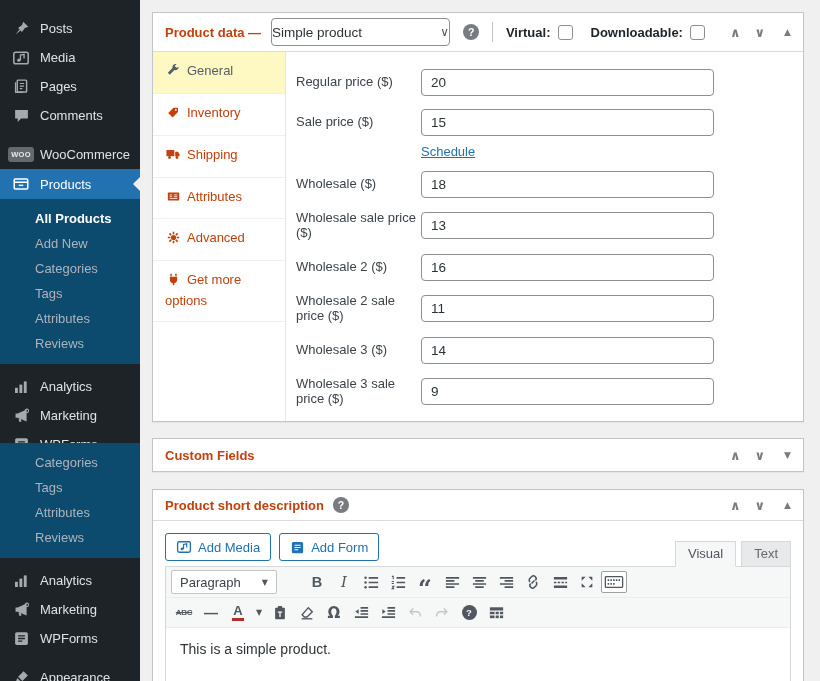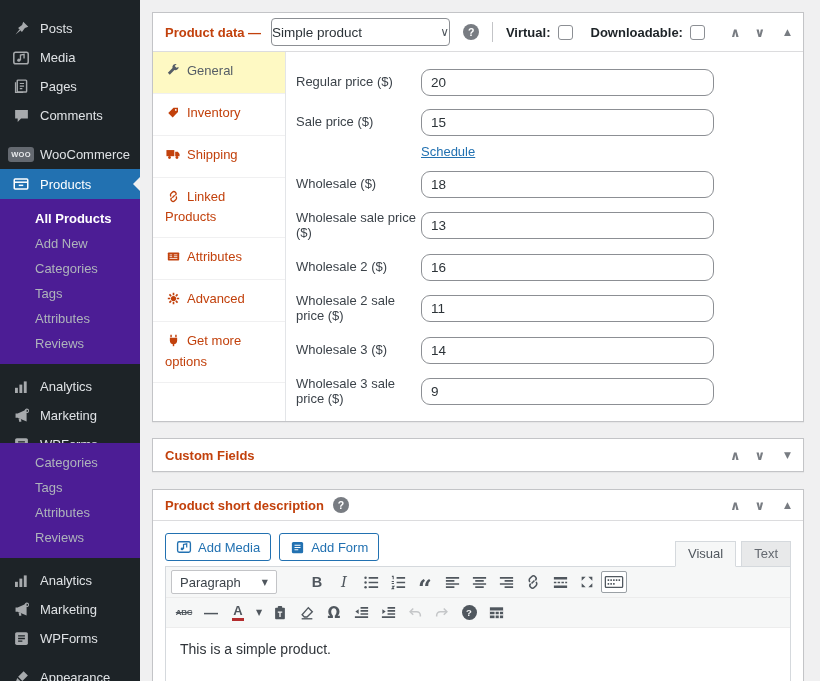--- a/index.html
+++ b/index.html
@@ -10,21 +10,21 @@
   
   #sidebar { position:absolute; left:0; top:0; width:140px; height:700px; background:#1d2327; padding-top:14px; }
   .mi { display:flex; align-items:center; height:29px; padding-left:11px; gap:9px; color:#dfe2e5; font-size:13px; position:relative; cursor:pointer; }
   .mi .ic { width:20px; height:20px; color:#a7aaad; display:flex; align-items:center; justify-content:center; flex-shrink:0; }
   .mi.active { background:#2271b1; color:#fff; height:30px; }
   .mi.active .ic { color:#fff; }
   .mi.clip { height:13px; overflow:hidden; align-items:flex-start; }
   .mi.clip .inner { display:flex; align-items:center; gap:9px; height:29px; }
   .notch { position:absolute; right:0; top:50%; transform:translateY(-50%); width:0; height:0;
            border-top:7px solid transparent; border-bottom:7px solid transparent; border-right:7px solid #f0f0f1; }
-  .sub { background:#4c1d95; padding:7px 0 8px; }
+  .sub { background:#0c4a6e; padding:7px 0 8px; }
   .smi { padding:5px 0 5px 35px; font-size:13px; color:#aeb4bb; cursor:pointer; }
   .smi.current { color:#fff; font-weight:700; }
   .sgap { height:8px; } .sgap2 { height:10px; }
   .woobadge { background:#646970; color:#e8eaec; font-size:7.5px; font-weight:700; border-radius:3px; padding:3px 3px; letter-spacing:.3px; }
 
   
   #main { position:absolute; left:152px; top:0; width:652px; }
   .panel { background:#fff; border:1px solid #c3c4c7; box-shadow:0 1px 1px rgba(0,0,0,.04); }
   .phead { display:flex; align-items:center; height:38px; padding:0 12px; }
   .phead.short { height:32px; }
@@ -46,21 +46,21 @@
 
   
   .pbody { display:flex; border-top:1px solid #dcdcde; min-height:370px; }
   .tabs { width:133px; border-right:1px solid #e3e5e8; flex-shrink:0; }
   .tab { padding:10px 8px 10px 12px; font-size:13px; color:#c2410c; border-bottom:1px solid #f0f0f1; cursor:pointer; line-height:1.45; }
   .tab .tic { display:inline-block; width:16px; margin-right:6px; vertical-align:-2px; text-align:center; }
   .tab.active { background:#fef9c3; color:#555d66; }
   .fields { flex:1; padding:17px 0 0 10px; }
   .frow { display:flex; align-items:center; margin-bottom:13px; }
   .frow label { width:125px; flex-shrink:0; font-size:13px; color:#3c434a; padding-right:4px; line-height:1.15; }
-  .frow input { width:293px; height:27px; border:1px solid #8c8f94; border-radius:9px; padding:0 9px;
+  .frow input { width:293px; height:27px; border:1px solid #8c8f94; border-radius:4px; padding:0 9px;
                 font-size:13.5px; color:#2c3338; font-family:inherit; background:#fff; }
   .sched { margin:-5px 0 12px 125px; font-size:13px; }
   .sched a { color:#2271b1; cursor:pointer; text-decoration:underline; }
 
   .gap { height:16px; } .gap2 { height:17px; }
 
   
   .pdesc-body { padding:12px; }
   .etools { display:flex; align-items:flex-end; }
   .mbtn { display:inline-flex; align-items:center; gap:6px; height:28px; padding:0 10px; border:1px solid #2271b1;
@@ -281,27 +281,20 @@
         </div>
         <div class="tab">
           <span class="tic"><svg width="14" height="14" viewBox="0 0 16 16" fill="currentColor" style="display:inline">
                 <rect x="0.5" y="3.5" width="9" height="7"></rect>
                 <path d="M10.5 5.5h3l2 2.5v2.5h-5z"></path>
                 <circle cx="4" cy="12" r="1.6"></circle>
                 <circle cx="12.5" cy="12" r="1.6"></circle>
               </svg></span><span>Shipping</span>
         </div>
         <div class="tab">
-          <span class="tic"><svg width="13" height="13" viewBox="0 0 16 16" fill="none" stroke="currentColor" stroke-width="1.6" style="display:inline">
-                <path d="M6.5 9.5l3-3"></path>
-                <path d="M5 8a2.6 2.6 0 010-3.7l1.6-1.6a2.6 2.6 0 013.7 3.7"></path>
-                <path d="M11 8a2.6 2.6 0 010 3.7l-1.6 1.6a2.6 2.6 0 01-3.7-3.7"></path>
-              </svg></span><span>Linked Products</span>
-        </div>
-        <div class="tab">
           <span class="tic"><svg width="13" height="13" viewBox="0 0 16 16" style="display:inline">
                 <rect x="1" y="3" width="14" height="10" rx="1" fill="currentColor"></rect>
                 <path d="M3.2 6h3.2M3.2 8.2h3.2M8.4 6h4.4M8.4 8.2h4.4M3.2 10.4h9.6" stroke="#fff" stroke-width="1"></path>
               </svg></span><span>Attributes</span>
         </div>
         <div class="tab">
           <span class="tic"><svg width="13" height="13" viewBox="0 0 16 16" style="display:inline">
                 <circle cx="8" cy="8" r="3.2" fill="currentColor"></circle>
                 <path d="M8 1v3M8 12v3M1 8h3M12 8h3M3 3l2.1 2.1M10.9 10.9L13 13M13 3l-2.1 2.1M5.1 10.9L3 13" stroke="currentColor" stroke-width="2"></path>
               </svg></span><span>Advanced</span>

